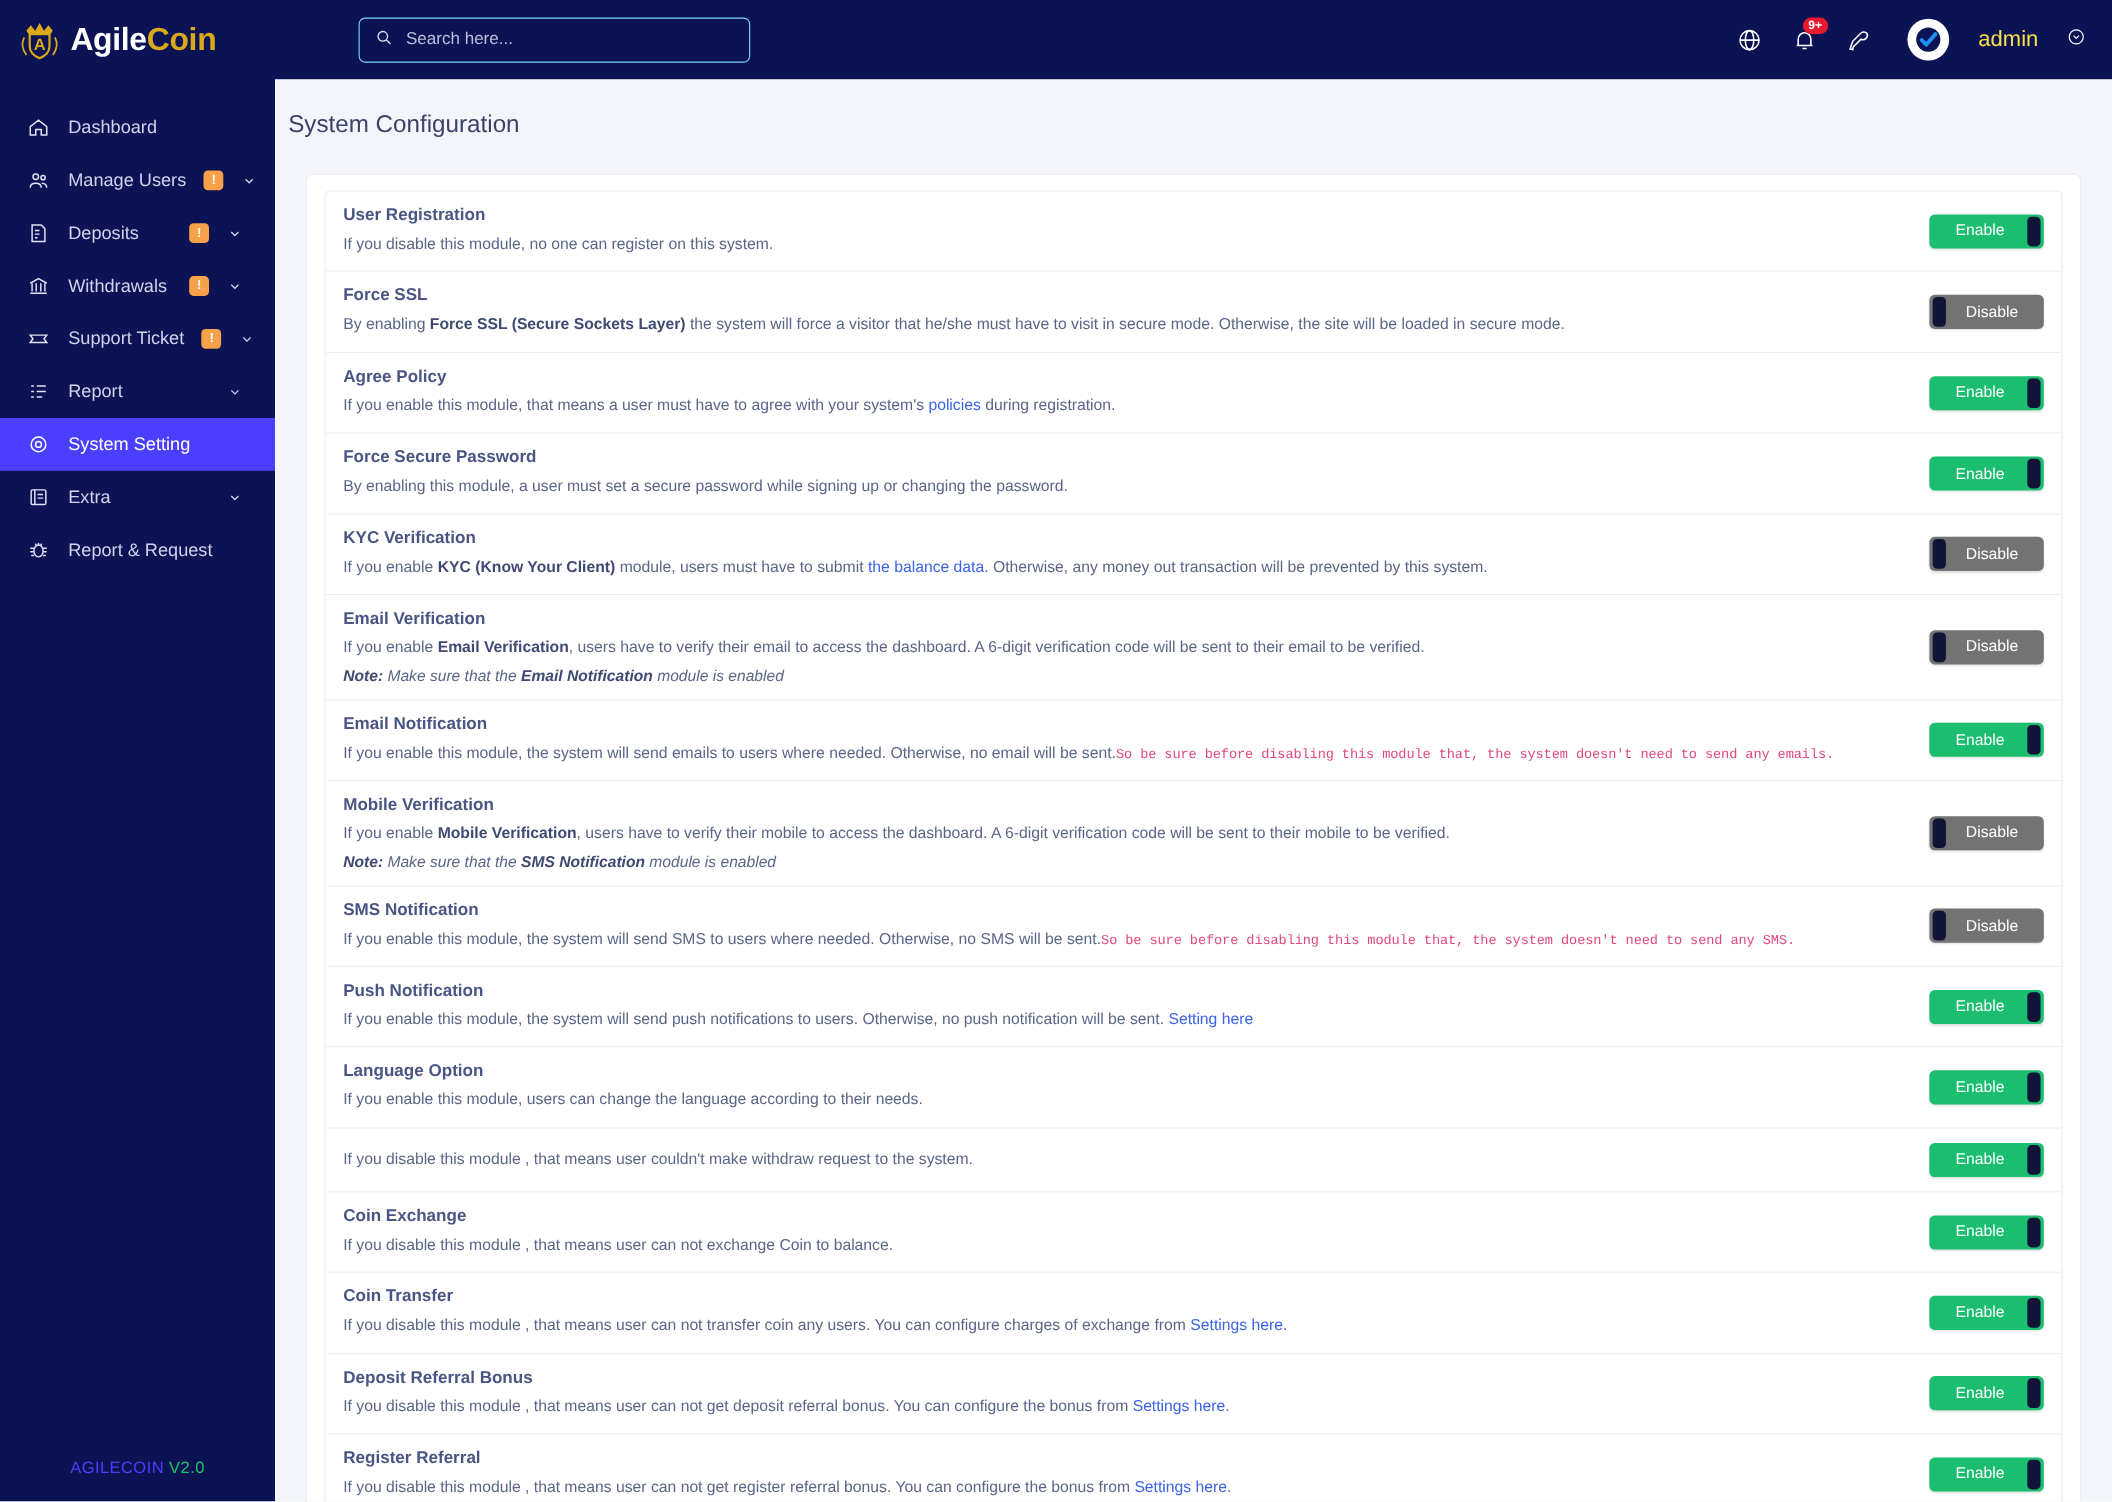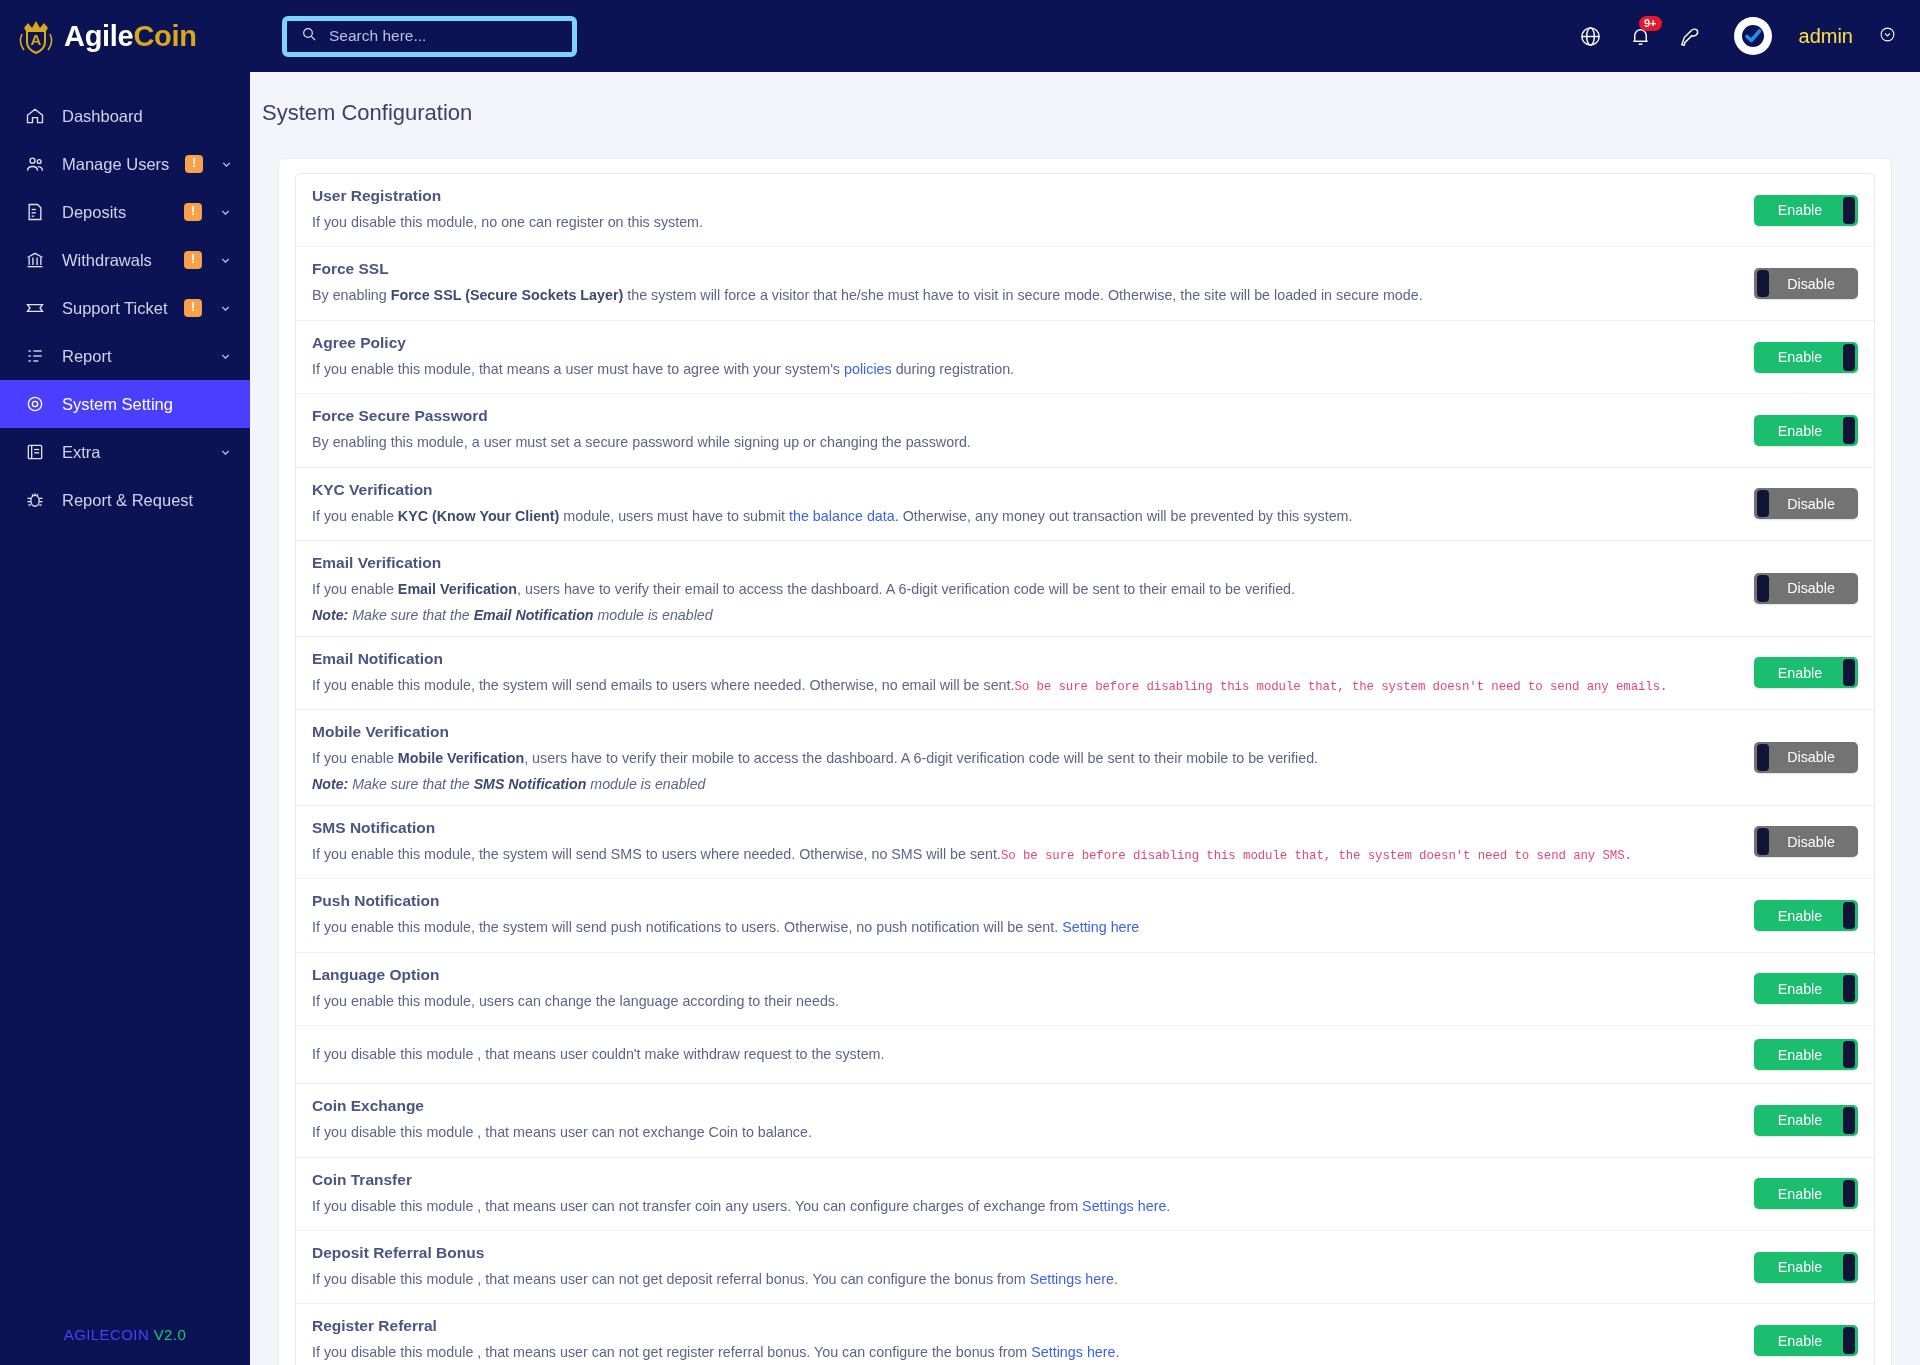--- a/index.html
+++ b/index.html
@@ -22,21 +22,21 @@
     padding-left: 14px;
   }
   .brand-emblem { width: 44px; height: 44px; position: relative; flex: none; }
   .brand-text { font-size: 29px; font-weight: bold; letter-spacing: -0.3px; }
   .brand-text .w { color: #ffffff; }
   .brand-text .g { color: #d9a91b; }
 
   .nav { padding-top: 20px; flex: 1; }
   .nav-item {
     display: flex; align-items: center; height: 48px;
-    padding: 0 18px 0 24px; gap: 16px; cursor: pointer;
+    padding: 0 30px 0 24px; gap: 16px; cursor: pointer;
     color: #cfd4ea; font-size: 16.5px;
   }
   .nav-item .lbl { flex: 1; white-space: nowrap; }
   .nav-item.active { background: #4b3fff; color: #ffffff; }
   .nav-ico { width: 22px; height: 22px; flex: none; display: flex; align-items: center; justify-content: center; }
   .nav-ico svg { width: 20px; height: 20px; fill: none; stroke: #dfe3f3; stroke-width: 1.6; }
   .nav-item.active .nav-ico svg { stroke: #ffffff; }
   .badge-warn {
     background: #f7a14a; color: #fff; font-weight: bold; font-size: 12px;
     border-radius: 4px; padding: 2px 7px 3px; line-height: 1.05; flex: none;
@@ -51,23 +51,24 @@
   .sidebar-footer .nm { color: #4b3fff; }
   .sidebar-footer .vr { color: #17c964; }
 
   
   .main { flex: 1; height: 1365px; display: flex; flex-direction: column; background: #f4f5fa; }
   .topbar {
     height: 72px; background: #0b1354; display: flex; align-items: center;
     padding: 0 24px 0 32px; gap: 16px;
   }
   .search-wrap {
-    width: 295px; height: 41px; border: 5px solid #7dd3fc; border-radius: 6px;
+    width: 356px; height: 41px; border: 1px solid #7dd3fc; border-radius: 6px;
     display: flex; align-items: center; gap: 12px; padding: 0 14px;
     background: transparent;
+    margin-left: 44px;
   }
   .search-wrap svg { width: 16px; height: 16px; stroke: #dfe3f3; stroke-width: 1.8; fill: none; flex:none;}
   .search-wrap input {
     background: transparent; border: none; outline: none; color: #c9cfe8;
     font-size: 15.5px; font-family: "Liberation Sans", sans-serif; width: 100%;
   }
   .search-wrap input::placeholder { color: #b9c0dc; }
   .top-spacer { flex: 1; }
   .top-icon { width: 34px; height: 34px; display: flex; align-items: center; justify-content: center; position: relative; cursor: pointer; }
   .top-icon svg { width: 23px; height: 23px; stroke: #ffffff; stroke-width: 1.5; fill: none; }

